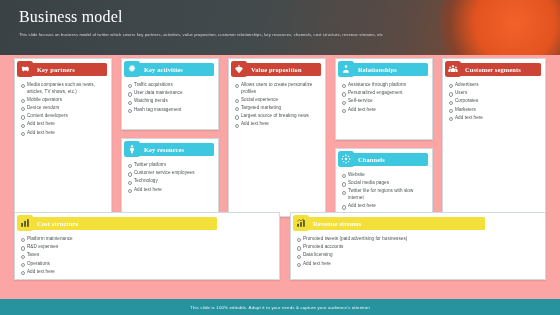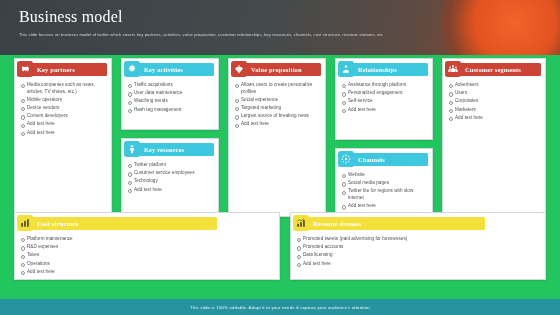--- a/index.html
+++ b/index.html
@@ -1,21 +1,21 @@
 <!DOCTYPE html>
 <html><head>
 <meta charset="utf-8">
 <style>
   html,body{margin:0;padding:0;}
   body{
     width:560px;height:315px;overflow:hidden;
     font-family:"Liberation Sans",sans-serif;
     background:#2aa0ac;
   }
-  .slide{position:relative;width:560px;height:315px;overflow:hidden;background:#22c55e;}
+  .slide{position:relative;width:560px;height:315px;overflow:hidden;background:#fca5a5;}
 
   
   .header{
     position:absolute;left:0;top:0;width:560px;height:55px;
     background:linear-gradient(100deg,#3b4246 0%,#424a4c 45%,#5b4a43 72%,#7d4a33 88%,#3b4246 100%);
     overflow:hidden;
   }
   .header:before{
     content:"";position:absolute;right:-30px;top:-52px;width:150px;height:150px;border-radius:50%;
     background:radial-gradient(circle at 50% 50%, #f4622b 0%, #e2531f 38%, rgba(150,60,30,0.55) 62%, rgba(60,66,70,0) 78%);

